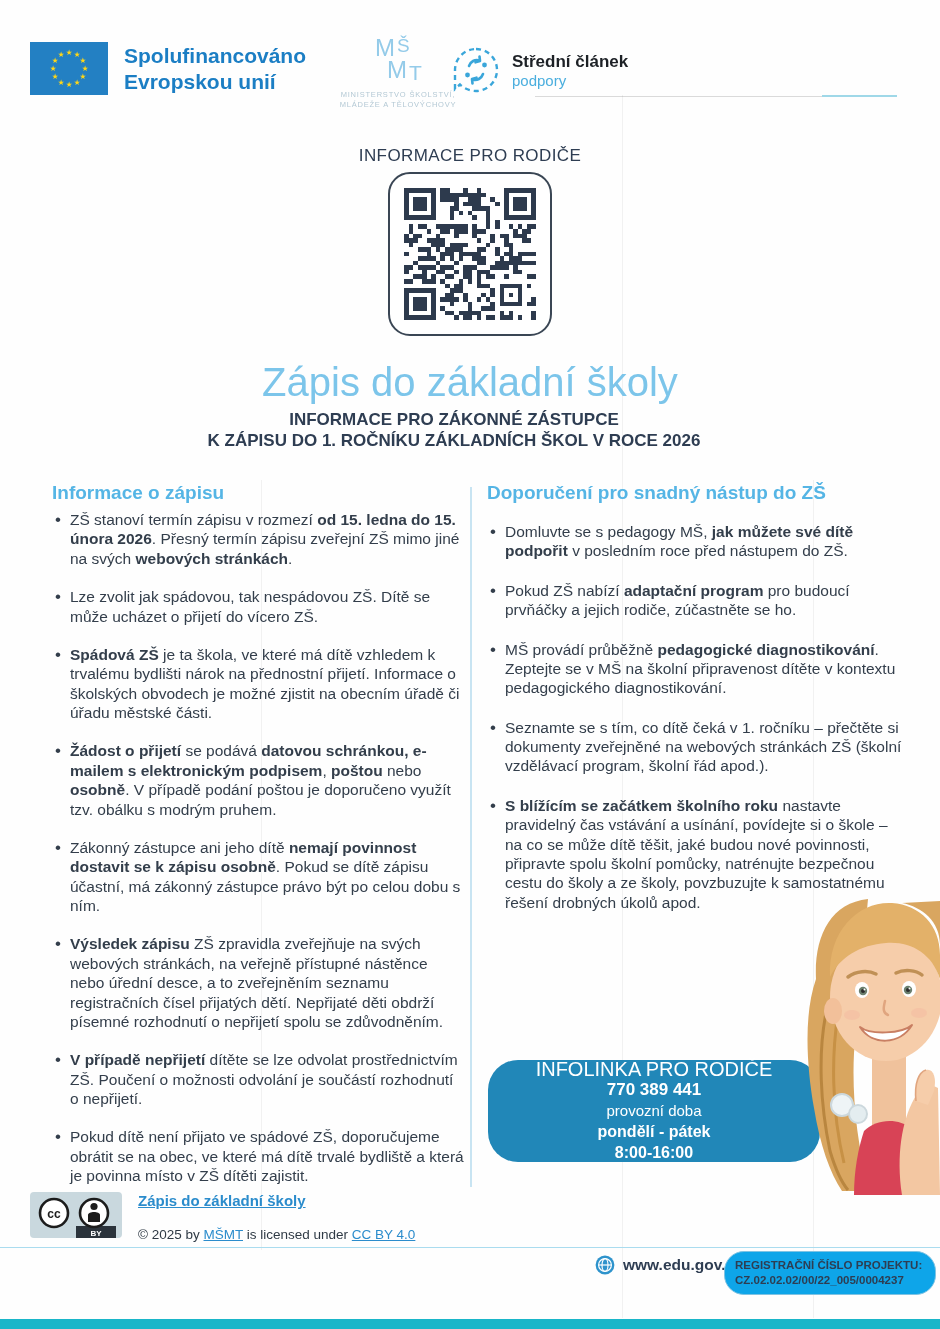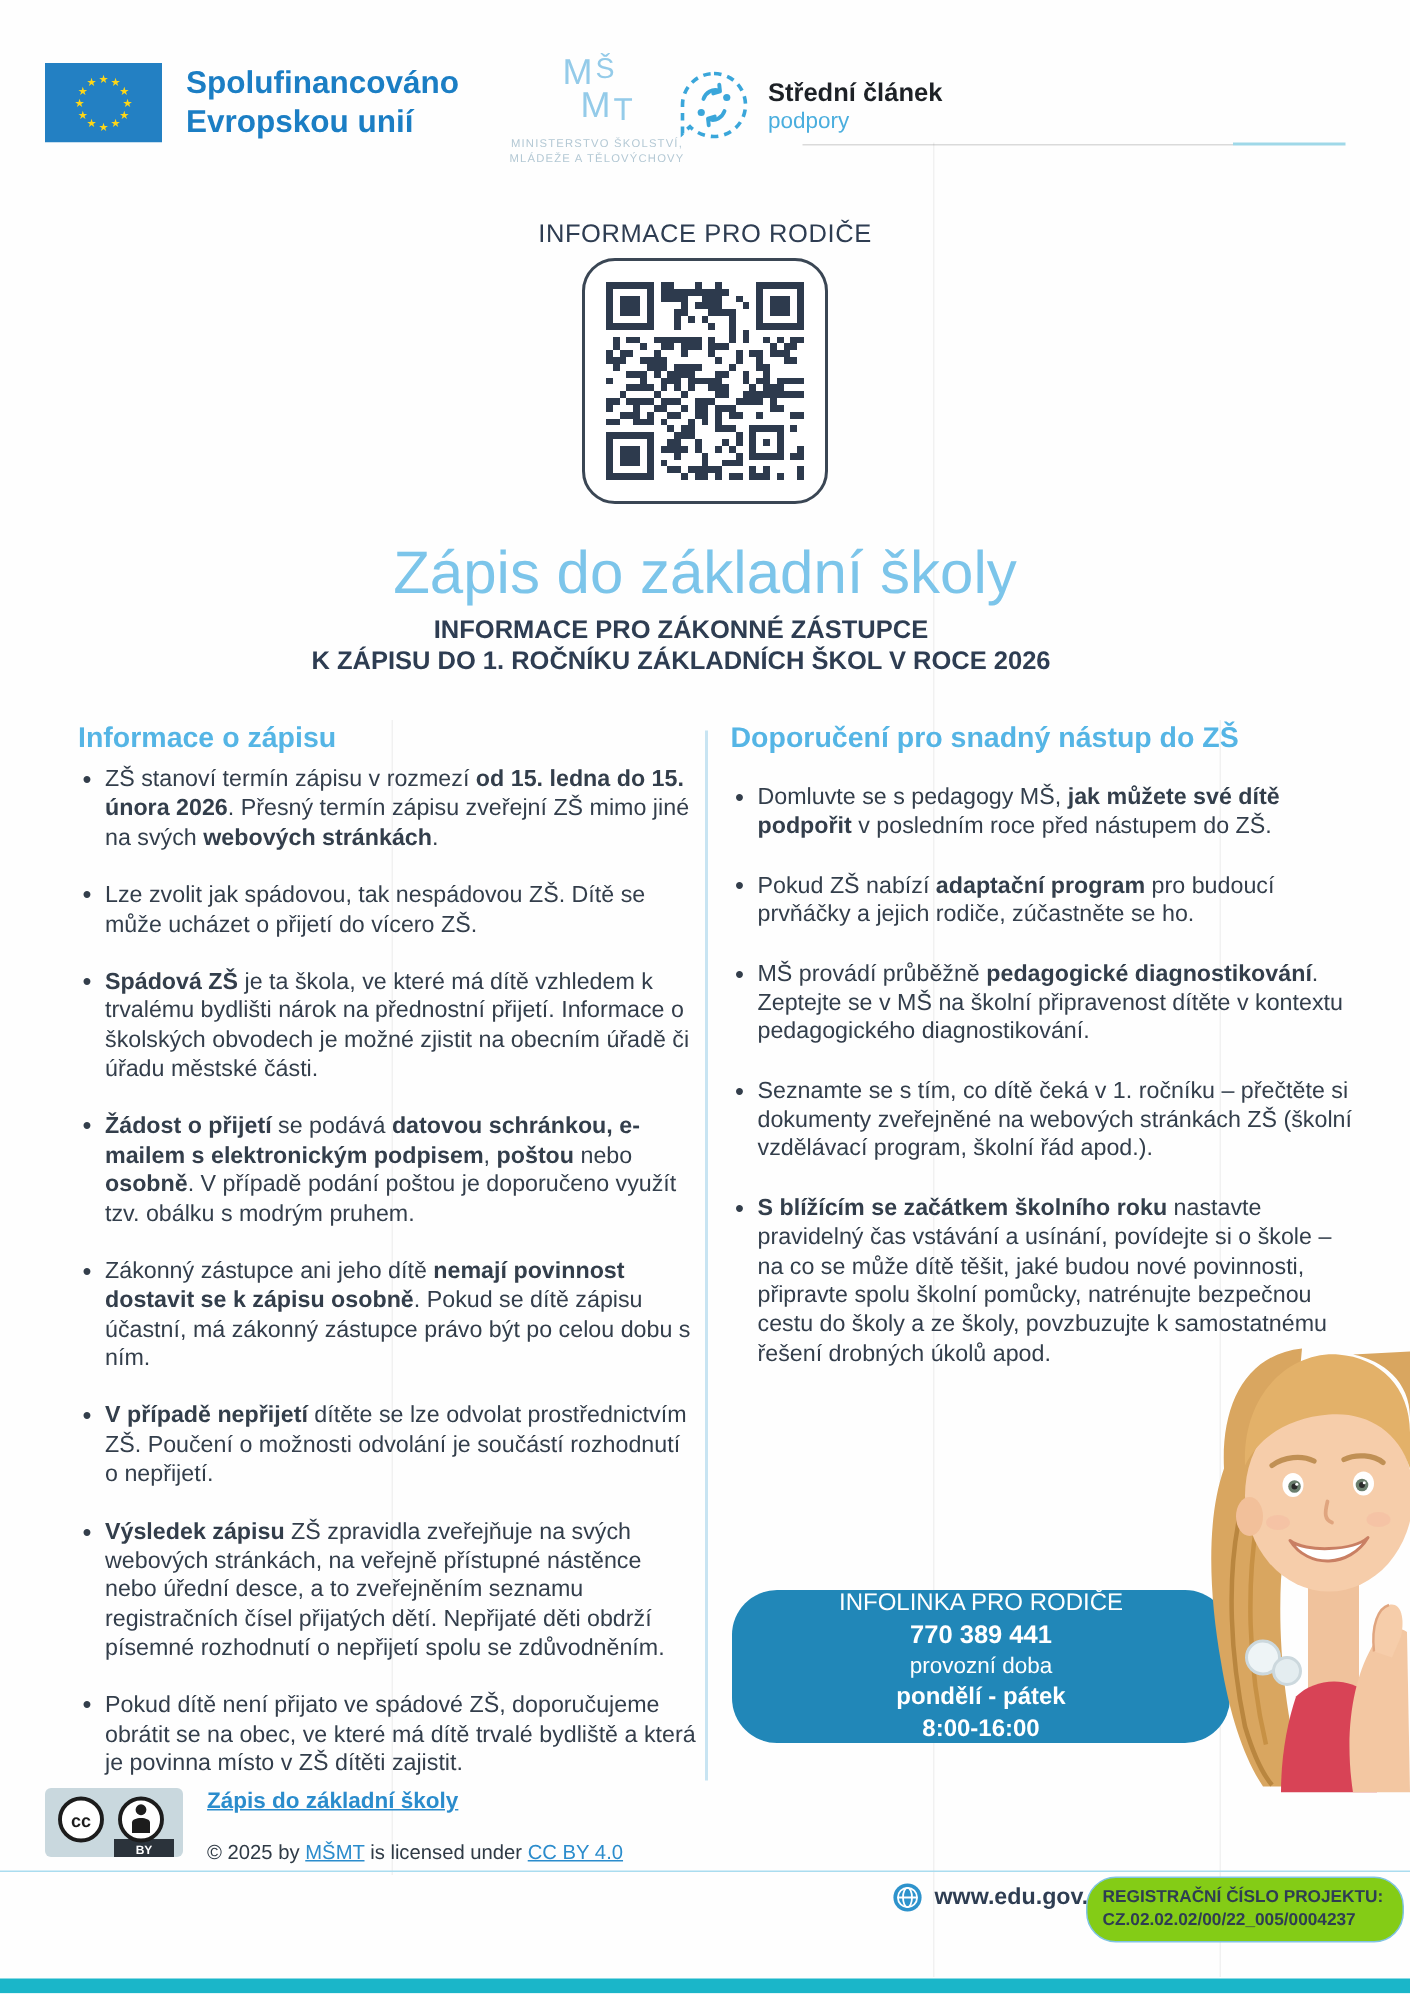--- a/index.html
+++ b/index.html
@@ -44,42 +44,42 @@
   .col ul{margin:0;padding:0 0 0 18px;list-style:none;}
   .col li{position:relative;font-size:15.5px;line-height:1.25;margin-bottom:19px;color:#333e4b;}
   .col.right li{margin-bottom:20px;}
   .col li::before{content:"•";position:absolute;left:-15px;top:-1px;font-size:17px;color:#333e4b;}
   .col b{font-weight:700;}
 
   
   .infoline{position:absolute;left:488px;top:1060px;width:332px;height:102px;background:#2187b8;
             border-radius:30px;color:#fff;text-align:center;display:flex;flex-direction:column;
             justify-content:center;gap:1px;line-height:20px;}
-  .il-1{font-size:16px;}
+  .il-1{font-size:20px;}
   .il-2{font-size:17px;font-weight:700;}
   .il-3{font-size:15px;}
   .il-4,.il-5{font-size:16px;font-weight:700;}
 
   
   .girl{position:absolute;right:0;top:893px;width:150px;height:302px;}
 
   
   .license{position:absolute;left:30px;top:1192px;display:flex;gap:16px;align-items:flex-start;}
   .lic-title{font-size:15px;font-weight:700;color:#2b8ccc;text-decoration:underline;}
   .lic-line{margin-top:18px;font-size:13.5px;color:#2f3a45;}
   .lic-link{color:#2b8ccc;text-decoration:underline;}
 
   .divider{position:absolute;left:0;top:1247px;width:940px;height:1px;background:#aadcef;}
 
   
   .website{position:absolute;left:595px;top:1255px;display:flex;align-items:center;gap:8px;
            font-size:15.5px;font-weight:700;color:#2e3d52;}
   .regbox{position:absolute;left:724px;top:1251px;width:212px;height:44px;border:1.6px solid #7fc3e3;
           border-radius:20px;display:flex;flex-direction:column;justify-content:center;
-          padding-left:10px;box-sizing:border-box;font-size:11.5px;font-weight:700;color:#2e3d52;line-height:15px;background:#84cc16;}
+          padding-left:10px;box-sizing:border-box;font-size:11.5px;font-weight:700;color:#2e3d52;line-height:15px;background:#0ea5e9;}
   .contact{position:absolute;top:1344px;display:flex;align-items:center;gap:9px;font-size:15px;color:#2f3a45;}
   .c-email{left:24px;} .c-fb{left:250px;} .c-ig{left:480px;}
 
   .bottom-bar{position:absolute;left:0;bottom:0;width:940px;height:10px;background:#1ab6c9;}
 </style>
 </head>
 <body>
 
 <div class="page">
 
@@ -544,22 +544,22 @@
   </div>
 
   <section class="col left">
     <h2>Informace o zápisu</h2>
     <ul id="left-list">
         <li><span>ZŠ stanoví termín zápisu v rozmezí </span><b>od 15. ledna do 15. února 2026</b><span>. Přesný termín zápisu zveřejní ZŠ mimo jiné na svých </span><b>webových stránkách</b><span>.</span></li>
         <li><span>Lze zvolit jak spádovou, tak nespádovou ZŠ. Dítě se může ucházet o přijetí do vícero ZŠ.</span></li>
         <li><b>Spádová ZŠ</b><span> je ta škola, ve které má dítě vzhledem k trvalému bydlišti nárok na přednostní přijetí. Informace o školských obvodech je možné zjistit na obecním úřadě či úřadu městské části.</span></li>
         <li><b>Žádost o přijetí</b><span> se podává </span><b>datovou schránkou, e-mailem s elektronickým podpisem</b><span>, </span><b>poštou</b><span> nebo </span><b>osobně</b><span>. V případě podání poštou je doporučeno využít tzv. obálku s modrým pruhem.</span></li>
         <li><span>Zákonný zástupce ani jeho dítě </span><b>nemají povinnost dostavit se k zápisu osobně</b><span>. Pokud se dítě zápisu účastní, má zákonný zástupce právo být po celou dobu s ním.</span></li>
+        <li><b>Výsledek zápisu</b><span> ZŠ zpravidla zveřejňuje na svých webových stránkách, na veřejně přístupné nástěnce nebo úřední desce, a to zveřejněním seznamu registračních čísel přijatých dětí. Nepřijaté děti obdrží písemné rozhodnutí o nepřijetí spolu se zdůvodněním.</span></li>
         <li><b>V případě nepřijetí</b><span> dítěte se lze odvolat prostřednictvím ZŠ. Poučení o možnosti odvolání je součástí rozhodnutí o nepřijetí.</span></li>
-        <li><b>Výsledek zápisu</b><span> ZŠ zpravidla zveřejňuje na svých webových stránkách, na veřejně přístupné nástěnce nebo úřední desce, a to zveřejněním seznamu registračních čísel přijatých dětí. Nepřijaté děti obdrží písemné rozhodnutí o nepřijetí spolu se zdůvodněním.</span></li>
         <li><span>Pokud dítě není přijato ve spádové ZŠ, doporučujeme obrátit se na obec, ve které má dítě trvalé bydliště a která je povinna místo v ZŠ dítěti zajistit.</span></li>
       </ul>
   </section>
 
   <section class="col right">
     <h2>Doporučení pro snadný nástup do ZŠ</h2>
     <ul id="right-list">
         <li><span>Domluvte se s pedagogy MŠ, </span><b>jak můžete své dítě podpořit</b><span> v posledním roce před nástupem do ZŠ.</span></li>
         <li><span>Pokud ZŠ nabízí </span><b>adaptační program</b><span> pro budoucí prvňáčky a jejich rodiče, zúčastněte se ho.</span></li>
         <li><span>MŠ provádí průběžně </span><b>pedagogické diagnostikování</b><span>. Zeptejte se v MŠ na školní připravenost dítěte v kontextu pedagogického diagnostikování.</span></li>

